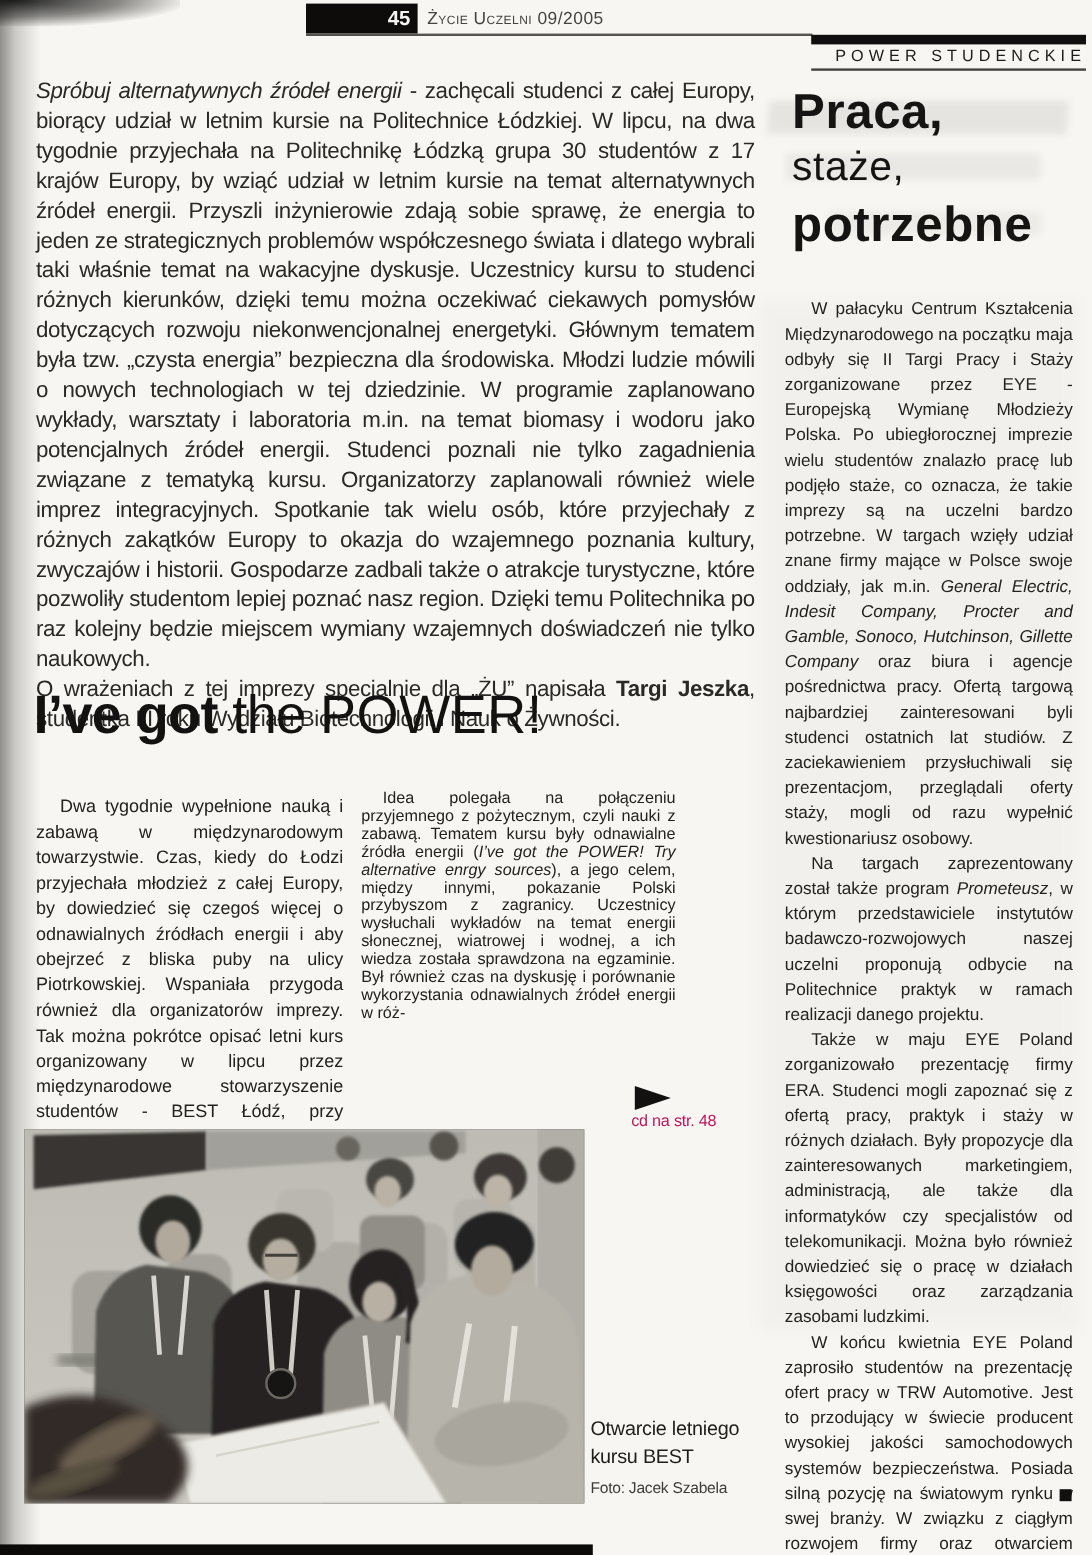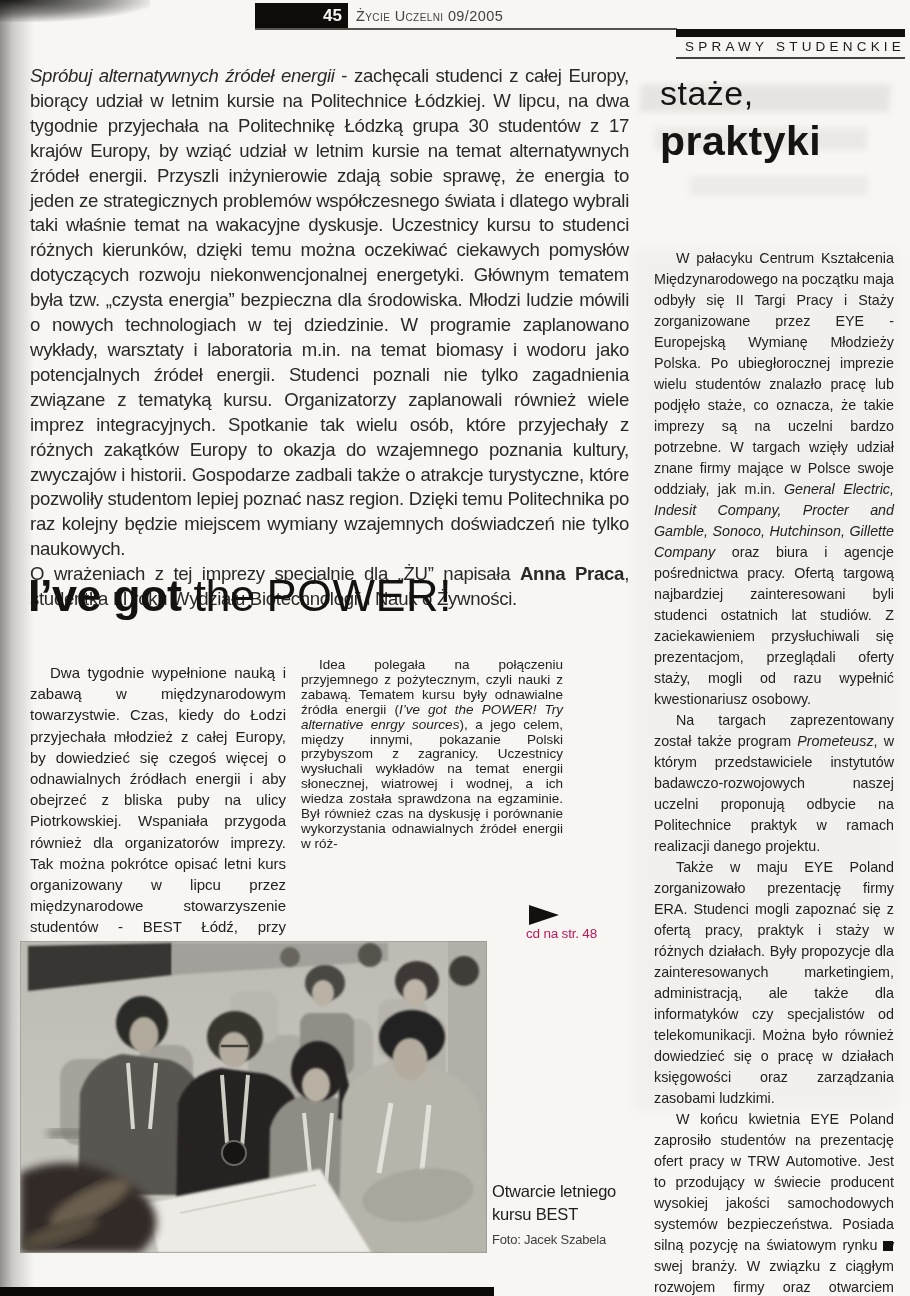--- a/index.html
+++ b/index.html
@@ -69,26 +69,26 @@
   <div class="abs ghost g2"></div>
   <div class="abs ghost g3"></div>
   <div class="abs ghost g4"></div>
 
   <div class="abs header-tab">
     <span>45</span>
   </div>
   <div class="abs magazine-title">Życie Uczelni 09/2005</div>
   <div class="abs header-rule"></div>
   <div class="abs section-bar"></div>
-  <div class="abs section-title">SPRAWY STUDENCKIE</div>
+  <div class="abs section-title">POWER STUDENCKIE</div>
   <div class="abs section-underline"></div>
 
   <div class="abs intro">
     <p><span class="ri">Spróbuj alternatywnych źródeł energii</span><span> - zachęcali studenci z całej Europy, biorący udział w letnim kursie na Politechnice Łódzkiej. W lipcu, na dwa tygodnie przyjechała na Politechnikę Łódzką grupa 30 studentów z 17 krajów Europy, by wziąć udział w letnim kursie na temat alternatywnych źródeł energii. Przyszli inżynierowie zdają sobie sprawę, że energia to jeden ze strategicznych problemów współczesnego świata i dlatego wybrali taki właśnie temat na wakacyjne dyskusje. Uczestnicy kursu to studenci różnych kierunków, dzięki temu można oczekiwać ciekawych pomysłów dotyczących rozwoju niekonwencjonalnej energetyki. Głównym tematem była tzw. „czysta energia” bezpieczna dla środowiska. Młodzi ludzie mówili o nowych technologiach w tej dziedzinie. W programie zaplanowano wykłady, warsztaty i laboratoria m.in. na temat biomasy i wodoru jako potencjalnych źródeł energii. Studenci poznali nie tylko zagadnienia związane z tematyką kursu. Organizatorzy zaplanowali również wiele imprez integracyjnych. Spotkanie tak wielu osób, które przyjechały z różnych zakątków Europy to okazja do wzajemnego poznania kultury, zwyczajów i historii. Gospodarze zadbali także o atrakcje turystyczne, które pozwoliły studentom lepiej poznać nasz region. Dzięki temu Politechnika po raz kolejny będzie miejscem wymiany wzajemnych doświadczeń nie tylko naukowych.</span></p>
-    <p><span>O wrażeniach z tej imprezy specjalnie dla „ŻU” napisała </span><span class="rb">Anna Praca</span><span>, studentka III roku Wydziału Biotechnologii i Nauk o Żywności.</span></p>
+    <p><span>O wrażeniach z tej imprezy specjalnie dla „ŻU” napisała </span><span class="rb">Targi Jeszka</span><span>, studentka III roku Wydziału Biotechnologii i Nauk o Żywności.</span></p>
   </div>
 
   <h1 class="abs power-title" style="margin:0;">
     <span class="tb">I’ve got</span><span class="tn"> the </span><span class="tl">POWER!</span>
   </h1>
   <div class="abs col1"><span>Dwa tygodnie wypełnione nauką i zabawą w międzynarodowym towarzystwie. Czas, kiedy do Łodzi przyjechała młodzież z całej Europy, by dowiedzieć się czegoś więcej o odnawialnych źródłach energii i aby obejrzeć z bliska puby na ulicy Piotrkowskiej. Wspaniała przygoda również dla organizatorów imprezy. Tak można pokrótce opisać letni kurs organizowany w lipcu przez międzynarodowe stowarzyszenie studentów - BEST Łódź, przy współpracy z Uniwersytetem Bałtyckim.</span></div>
   <div class="abs col2"><span>Idea polegała na połączeniu przyjemnego z pożytecznym, czyli nauki z zabawą. Tematem kursu były odnawialne źródła energii (</span><span class="ri">I’ve got the POWER! Try alternative enrgy sources</span><span>), a jego celem, między innymi, pokazanie Polski przybyszom z zagranicy. Uczestnicy wysłuchali wykładów na temat energii słonecznej, wiatrowej i wodnej, a ich wiedza została sprawdzona na egzaminie. Był również czas na dyskusję i porównanie wykorzystania odnawialnych źródeł energii w róż-</span></div>
   <div class="abs cont-arrow"></div>
   <div class="abs cont-label">cd na str. 48</div>
 
@@ -167,22 +167,23 @@
     <rect width="467" height="312" fill="none" stroke="#8e8c86" stroke-width="1"></rect>
   </svg>
 
   <div class="abs photo-caption">
     <div>Otwarcie letniego</div>
     <div>kursu BEST</div>
   </div>
   <div class="abs photo-credit">Foto: Jacek Szabela</div>
 
   <div class="abs art2-title">
+    <div class="l1">Praca,</div>
     <div class="l2">staże,</div>
-    <div class="l3">praktyki</div>
+    <div class="l3">potrzebne</div>
   </div>
   <div class="abs art2-body">
     <p><span>W pałacyku Centrum Kształcenia Międzynarodowego na początku maja odbyły się II Targi Pracy i Staży zorganizowane przez EYE - Europejską Wymianę Młodzieży Polska. Po ubiegłorocznej imprezie wielu studentów znalazło pracę lub podjęło staże, co oznacza, że takie imprezy są na uczelni bardzo potrzebne. W targach wzięły udział znane firmy mające w Polsce swoje oddziały, jak m.in. </span><span class="ri">General Electric, Indesit Company, Procter and Gamble, Sonoco, Hutchinson, Gillette Company</span><span> oraz biura i agencje pośrednictwa pracy. Ofertą targową najbardziej zainteresowani byli studenci ostatnich lat studiów. Z zaciekawieniem przysłuchiwali się prezentacjom, przeglądali oferty staży, mogli od razu wypełnić kwestionariusz osobowy.</span></p>
     <p><span>Na targach zaprezentowany został także program </span><span class="ri">Prometeusz</span><span>, w którym przedstawiciele instytutów badawczo-rozwojowych naszej uczelni proponują odbycie na Politechnice praktyk w ramach realizacji danego projektu.</span></p>
     <p><span>Także w maju EYE Poland zorganizowało prezentację firmy ERA. Studenci mogli zapoznać się z ofertą pracy, praktyk i staży w różnych działach. Były propozycje dla zainteresowanych marketingiem, administracją, ale także dla informatyków czy specjalistów od telekomunikacji. Można było również dowiedzieć się o pracę w działach księgowości oraz zarządzania zasobami ludzkimi.</span></p>
     <p><span>W końcu kwietnia EYE Poland zaprosiło studentów na prezentację ofert pracy w TRW Automotive. Jest to przodujący w świecie producent wysokiej jakości samochodowych systemów bezpieczeństwa. Posiada silną pozycję na światowym rynku w swej branży. W związku z ciągłym rozwojem firmy oraz otwarciem Centrum Inżynieryjnego w Częstochowie poszukuje absolwentów chcących związać swoją karierę zawodową z firmą.</span></p>
   </div>
   <div class="abs end-mark"></div>
 
   <div class="abs bottom-bar"></div>

